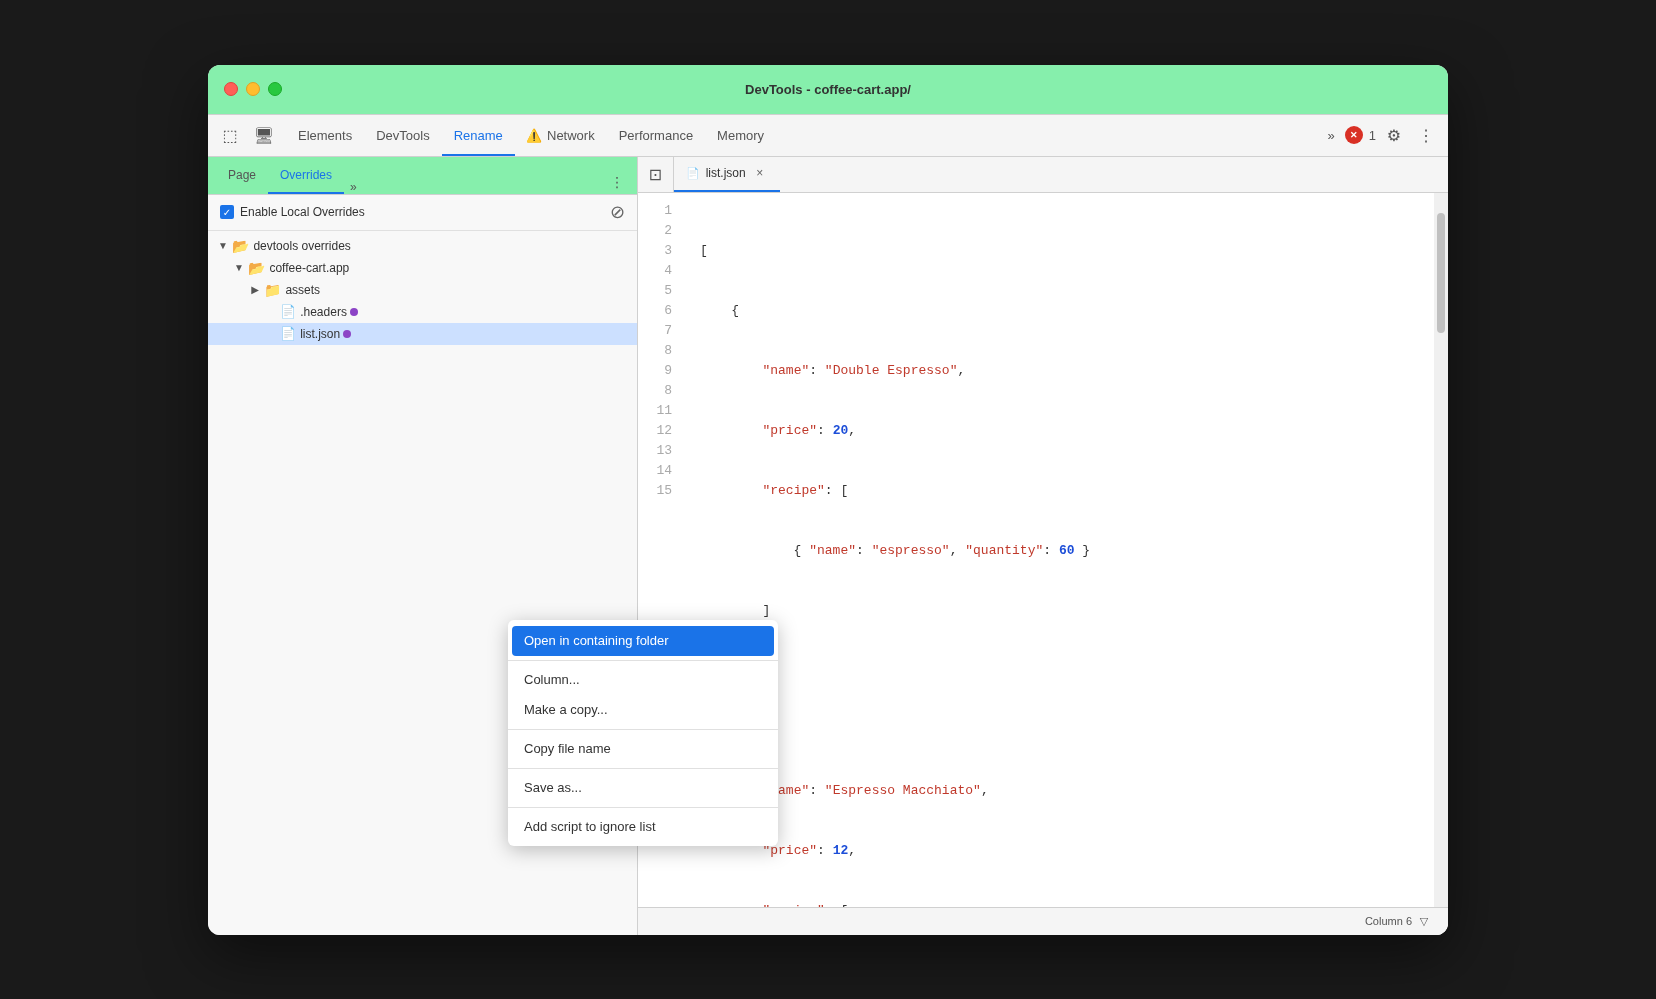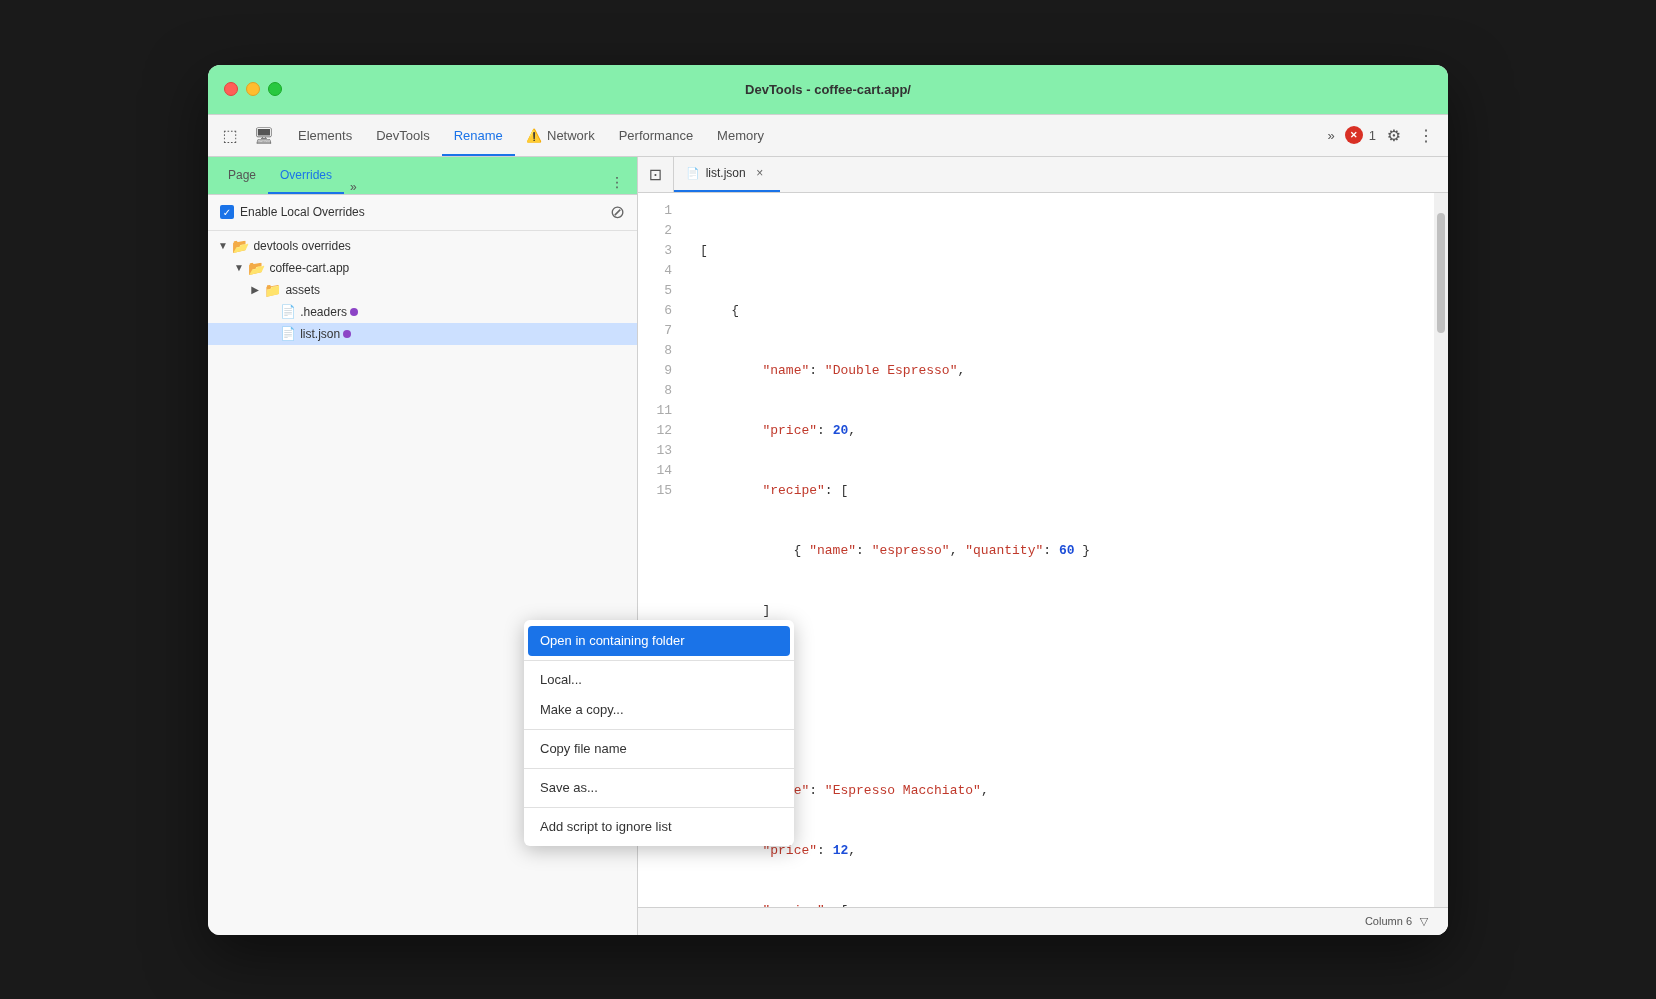--- a/index.html
+++ b/index.html
@@ -325,21 +325,21 @@
     
     .context-menu {
       position: absolute;
       background: white;
       border-radius: 6px;
       box-shadow: 0 4px 20px rgba(0,0,0,0.25);
       width: 270px;
       padding: 4px 0;
       z-index: 100;
       top: 463px;
-      left: 316px;
+      left: 300px;
     }
 
     .context-item {
       height: 30px;
       display: flex;
       align-items: center;
       padding: 0 16px;
       font-size: 13px;
       color: #333;
       cursor: pointer;
@@ -668,21 +668,21 @@
         <div class="status-info-icon">▽</div>
       </div>
     </div>
 
     <div class="context-menu">
       <div class="context-item highlighted">
         <span>Open in containing folder</span>
       </div>
       <div class="context-divider"></div>
       <div class="context-item">
-        <span>Local...</span>
+        <span>Column...</span>
       </div>
       <div class="context-item">
         <span>Make a copy...</span>
       </div>
       <div class="context-divider"></div>
       <div class="context-item">
         <span>Copy file name</span>
       </div>
       <div class="context-divider"></div>
       <div class="context-item">

